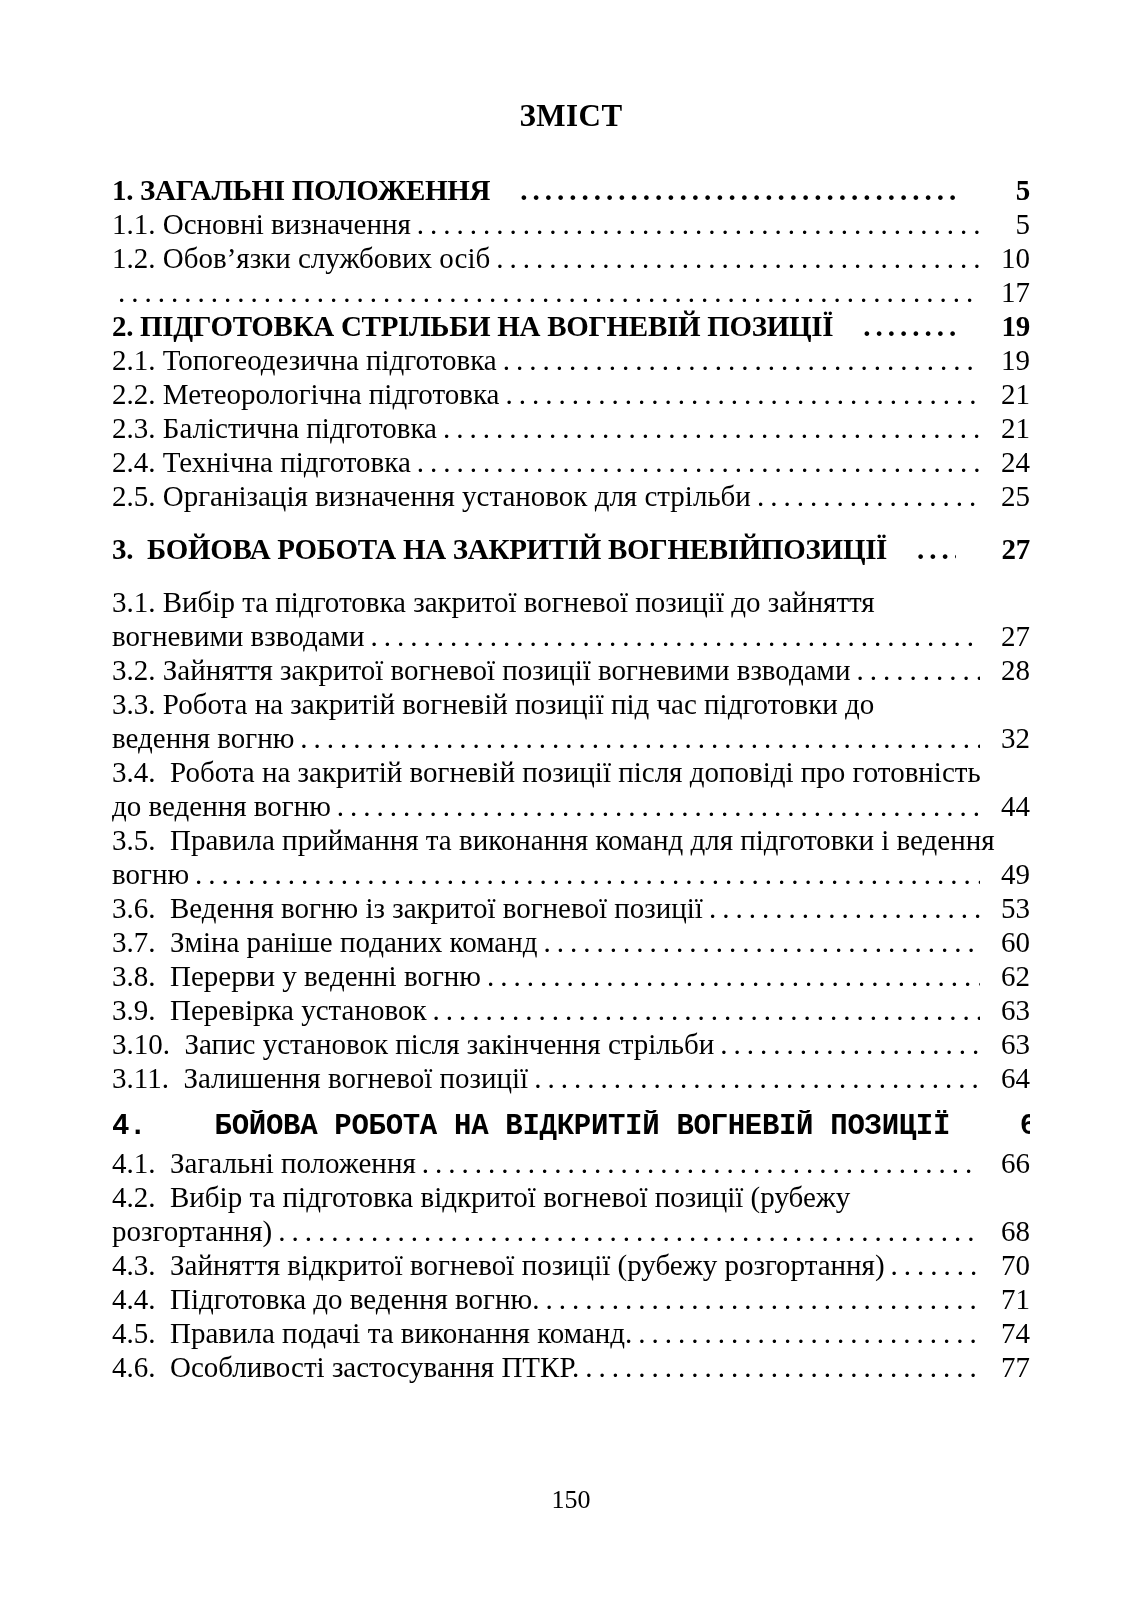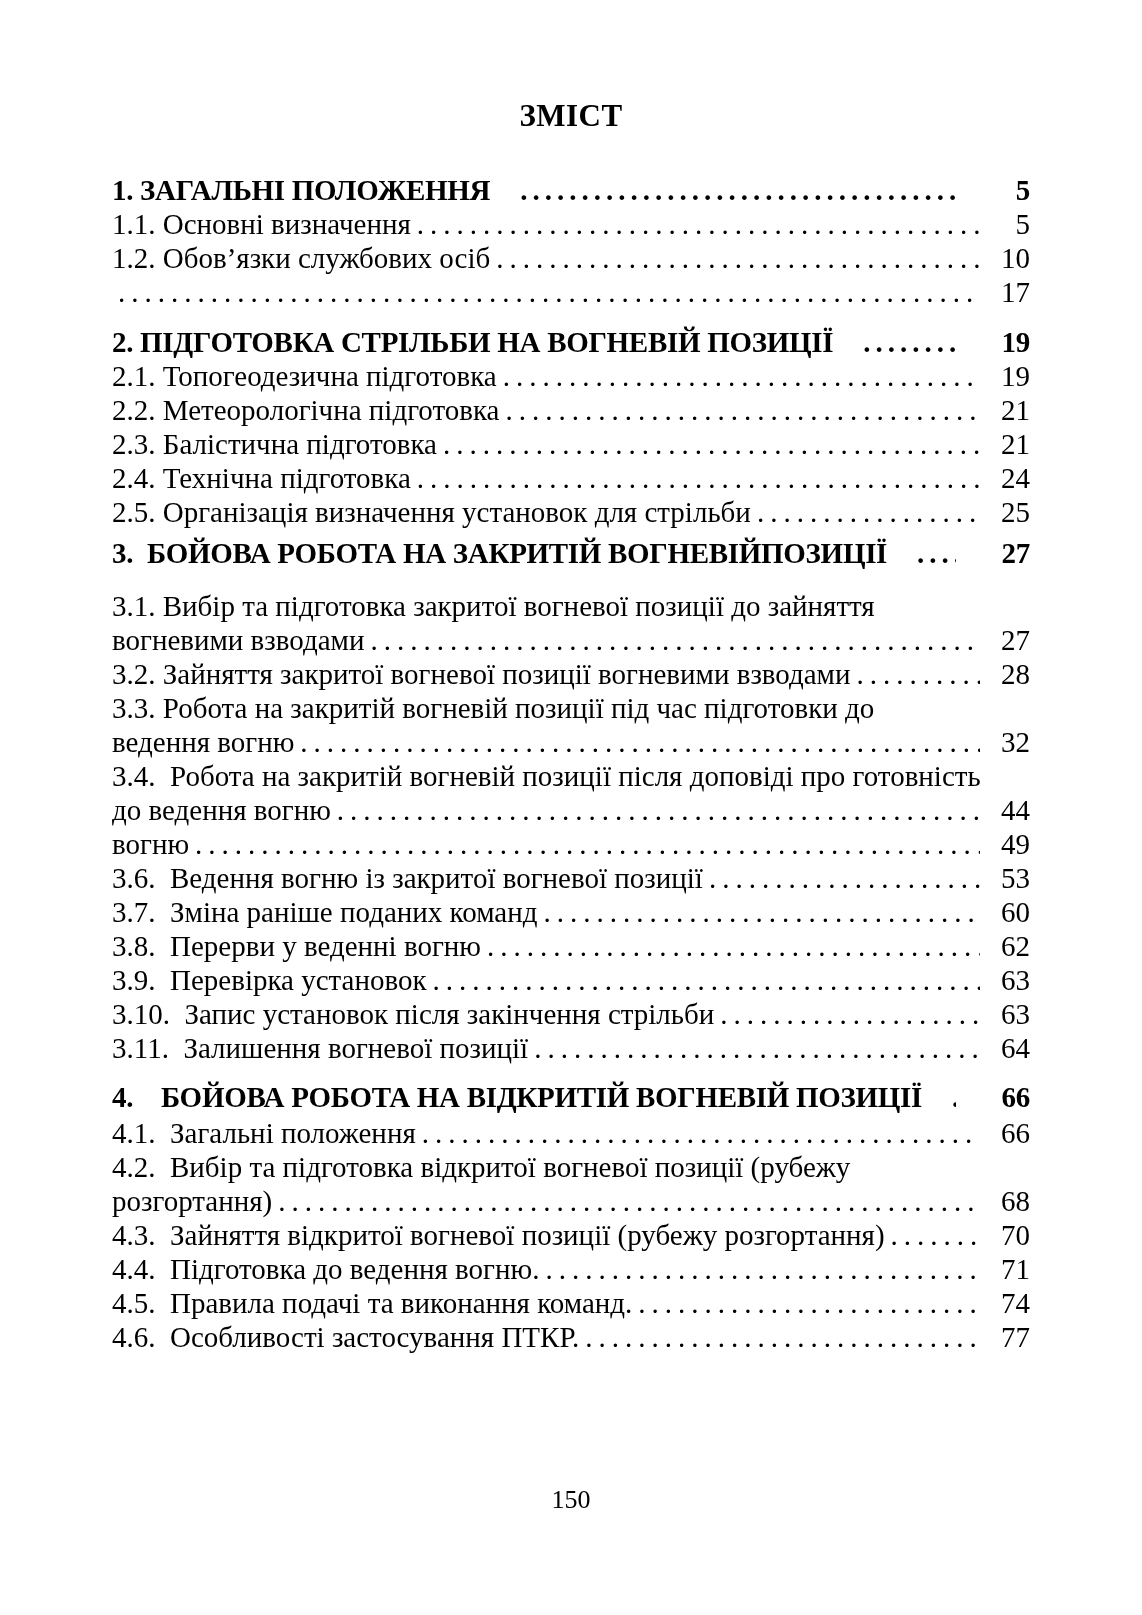--- a/index.html
+++ b/index.html
@@ -15,25 +15,25 @@
     margin: 0; padding-top: 100px;
     text-align: center;
     font-size: 31px; font-weight: bold;
     letter-spacing: 0.5px;
     line-height: 1;
   }
   .toc {
     margin: 42px 112px 0 112px; 
   }
   .toc-section { margin-top: 3px; }
-  .toc-section:nth-of-type(2) { margin-top: 16px; }
-  .toc-section:nth-of-type(3) { margin-top: 7px; }
+  .toc-section:nth-of-type(2) { margin-top: 0; }
+  .toc-section:nth-of-type(3) { margin-top: 19px; }
   .toc-section:nth-of-type(3) > .toc-row.bold { margin-bottom: 19px; }
   .toc-section:nth-of-type(4) { margin-top: 15px; }
-  .toc-section:nth-of-type(4) > .toc-row.bold { margin-bottom: 2px; }
+  .toc-section:nth-of-type(4) > .toc-row.bold { margin-bottom: 2px; font-family: Liberation Mono, monospace; }
   .toc-row {
     display: flex; align-items: baseline;
     font-size: 29px; line-height: 34px;
     overflow: hidden;
   }
   .toc-row.bold { font-weight: bold; letter-spacing: -0.3px; gap: 24px; }
   .entry-text { white-space: pre; flex: 0 0 auto; }
   .leader {
     flex: 1 1 auto; overflow: hidden; white-space: nowrap;
     margin: 0 8px 0 6px;
@@ -139,20 +139,23 @@
         </div>
         <div class="toc-row">
           <span class="entry-text">3.4.  Робота на закритій вогневій позиції після доповіді про готовність</span>
         </div>
         <div class="toc-row">
           <span class="entry-text">до ведення вогню</span>
           <span class="leader"></span>
           <span class="page-num">44</span>
         </div>
         <div class="toc-row">
+          <span class="entry-text">3.5.  Правила приймання та виконання команд для підготовки і ведення</span>
+        </div>
+        <div class="toc-row">
           <span class="entry-text">вогню</span>
           <span class="leader"></span>
           <span class="page-num">49</span>
         </div>
         <div class="toc-row">
           <span class="entry-text">3.6.  Ведення вогню із закритої вогневої позиції</span>
           <span class="leader"></span>
           <span class="page-num">53</span>
         </div>
         <div class="toc-row">

